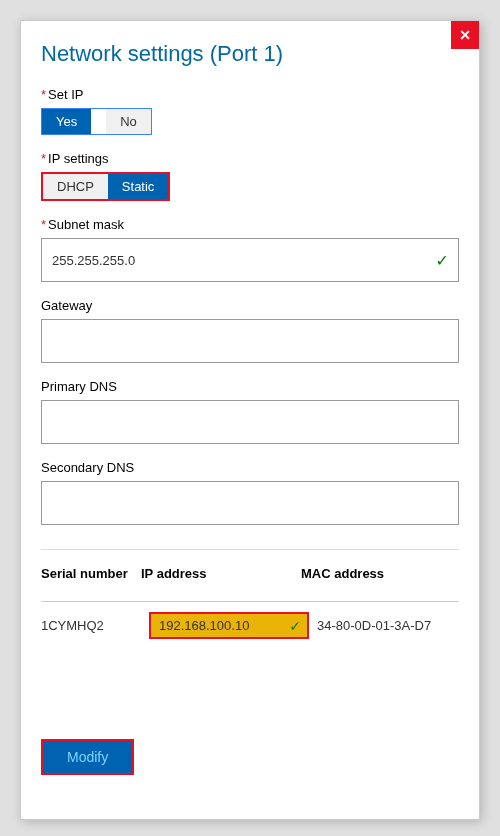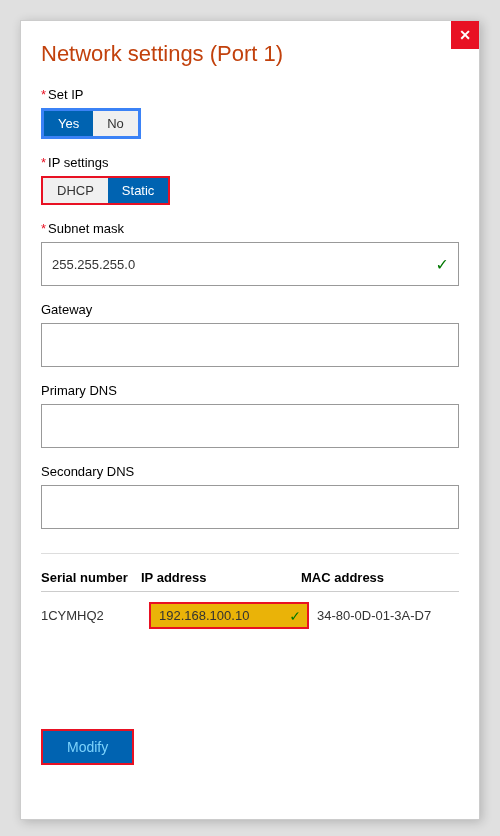--- a/index.html
+++ b/index.html
@@ -41,21 +41,21 @@
       align-items: center;
       justify-content: center;
       color: white;
       font-size: 14px;
       font-weight: bold;
     }
 
     .dialog-title {
       font-size: 22px;
       font-weight: 400;
-      color: #c2410c;
+      color: #0369a1;
       margin-bottom: 20px;
       padding-right: 30px;
     }
 
     .field-group {
       margin-bottom: 16px;
     }
 
     .field-label {
       font-size: 13px;
@@ -64,22 +64,23 @@
       display: block;
     }
 
     .required-star {
       color: #e81123;
       margin-right: 2px;
     }
 
     .toggle-group {
       display: flex;
-      border: 3px solid #3b82f6;
+      border: 1px solid #3b82f6;
       width: fit-content;
+      gap: 15px;
     }
 
     .toggle-btn {
       padding: 5px 14px;
       border: none;
       cursor: pointer;
       font-size: 13px;
       font-weight: 500;
       background: #f0f0f0;
       color: #333;
@@ -143,21 +144,21 @@
 
     .table-section {
       width: 100%;
     }
 
     .table-header {
       display: grid;
       grid-template-columns: 100px 160px 1fr;
       gap: 0;
       border-bottom: 1px solid #cccccc;
-      padding-bottom: 6px;
+      padding-bottom: 20px;
       margin-bottom: 10px;
     }
 
     .table-header-cell {
       font-size: 13px;
       font-weight: 700;
       color: #000000;
     }
 
     .table-row {

